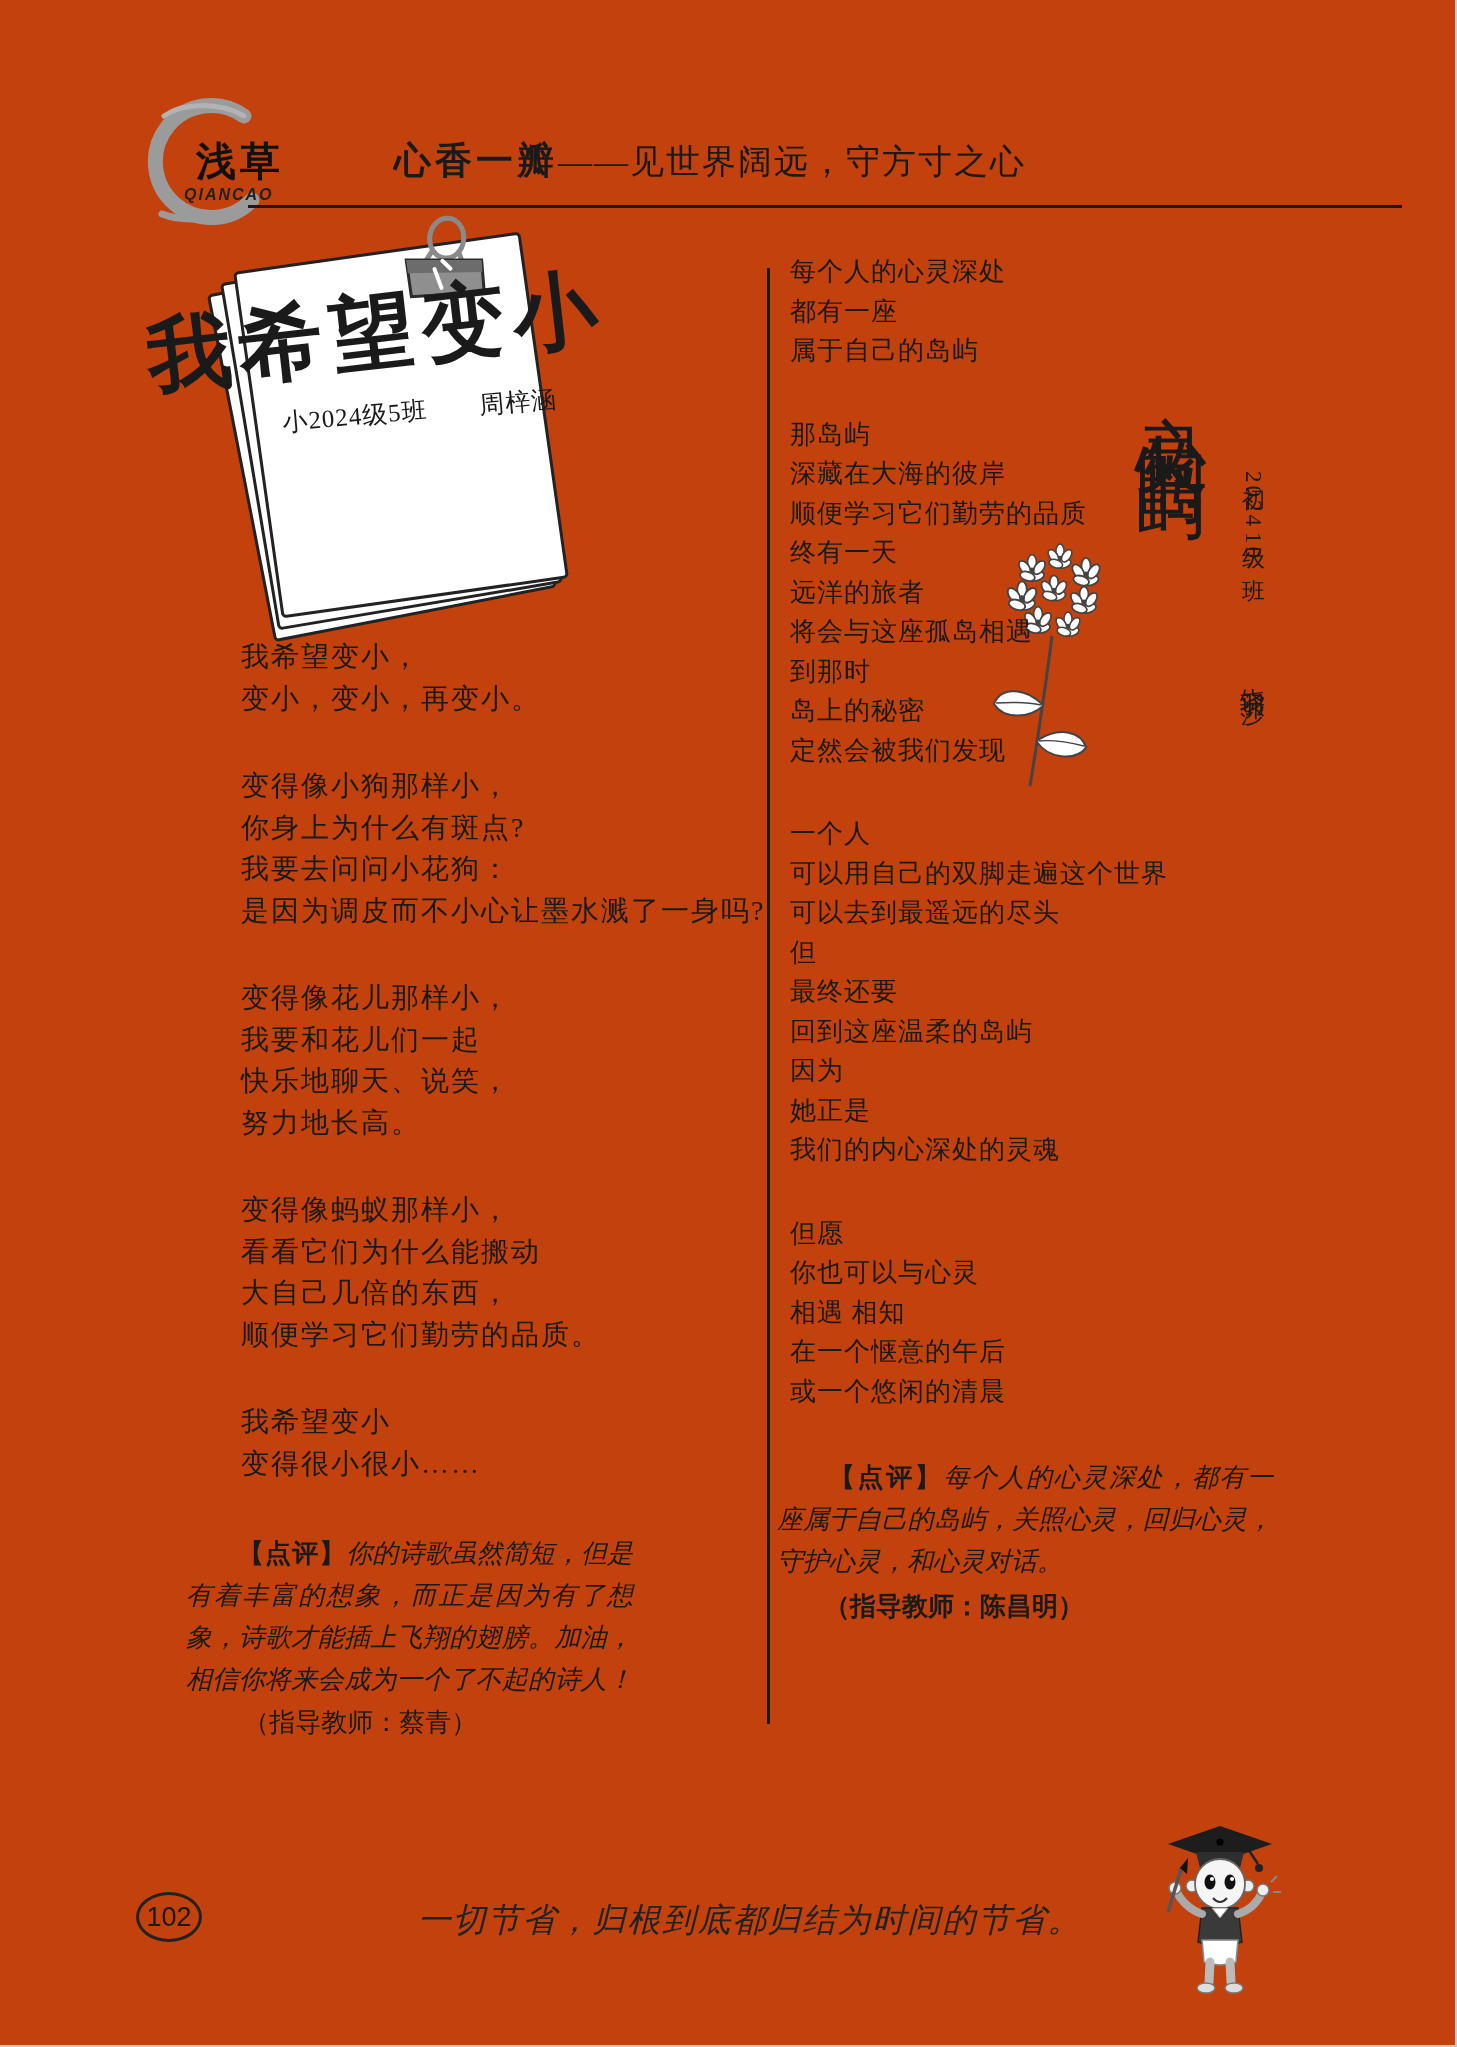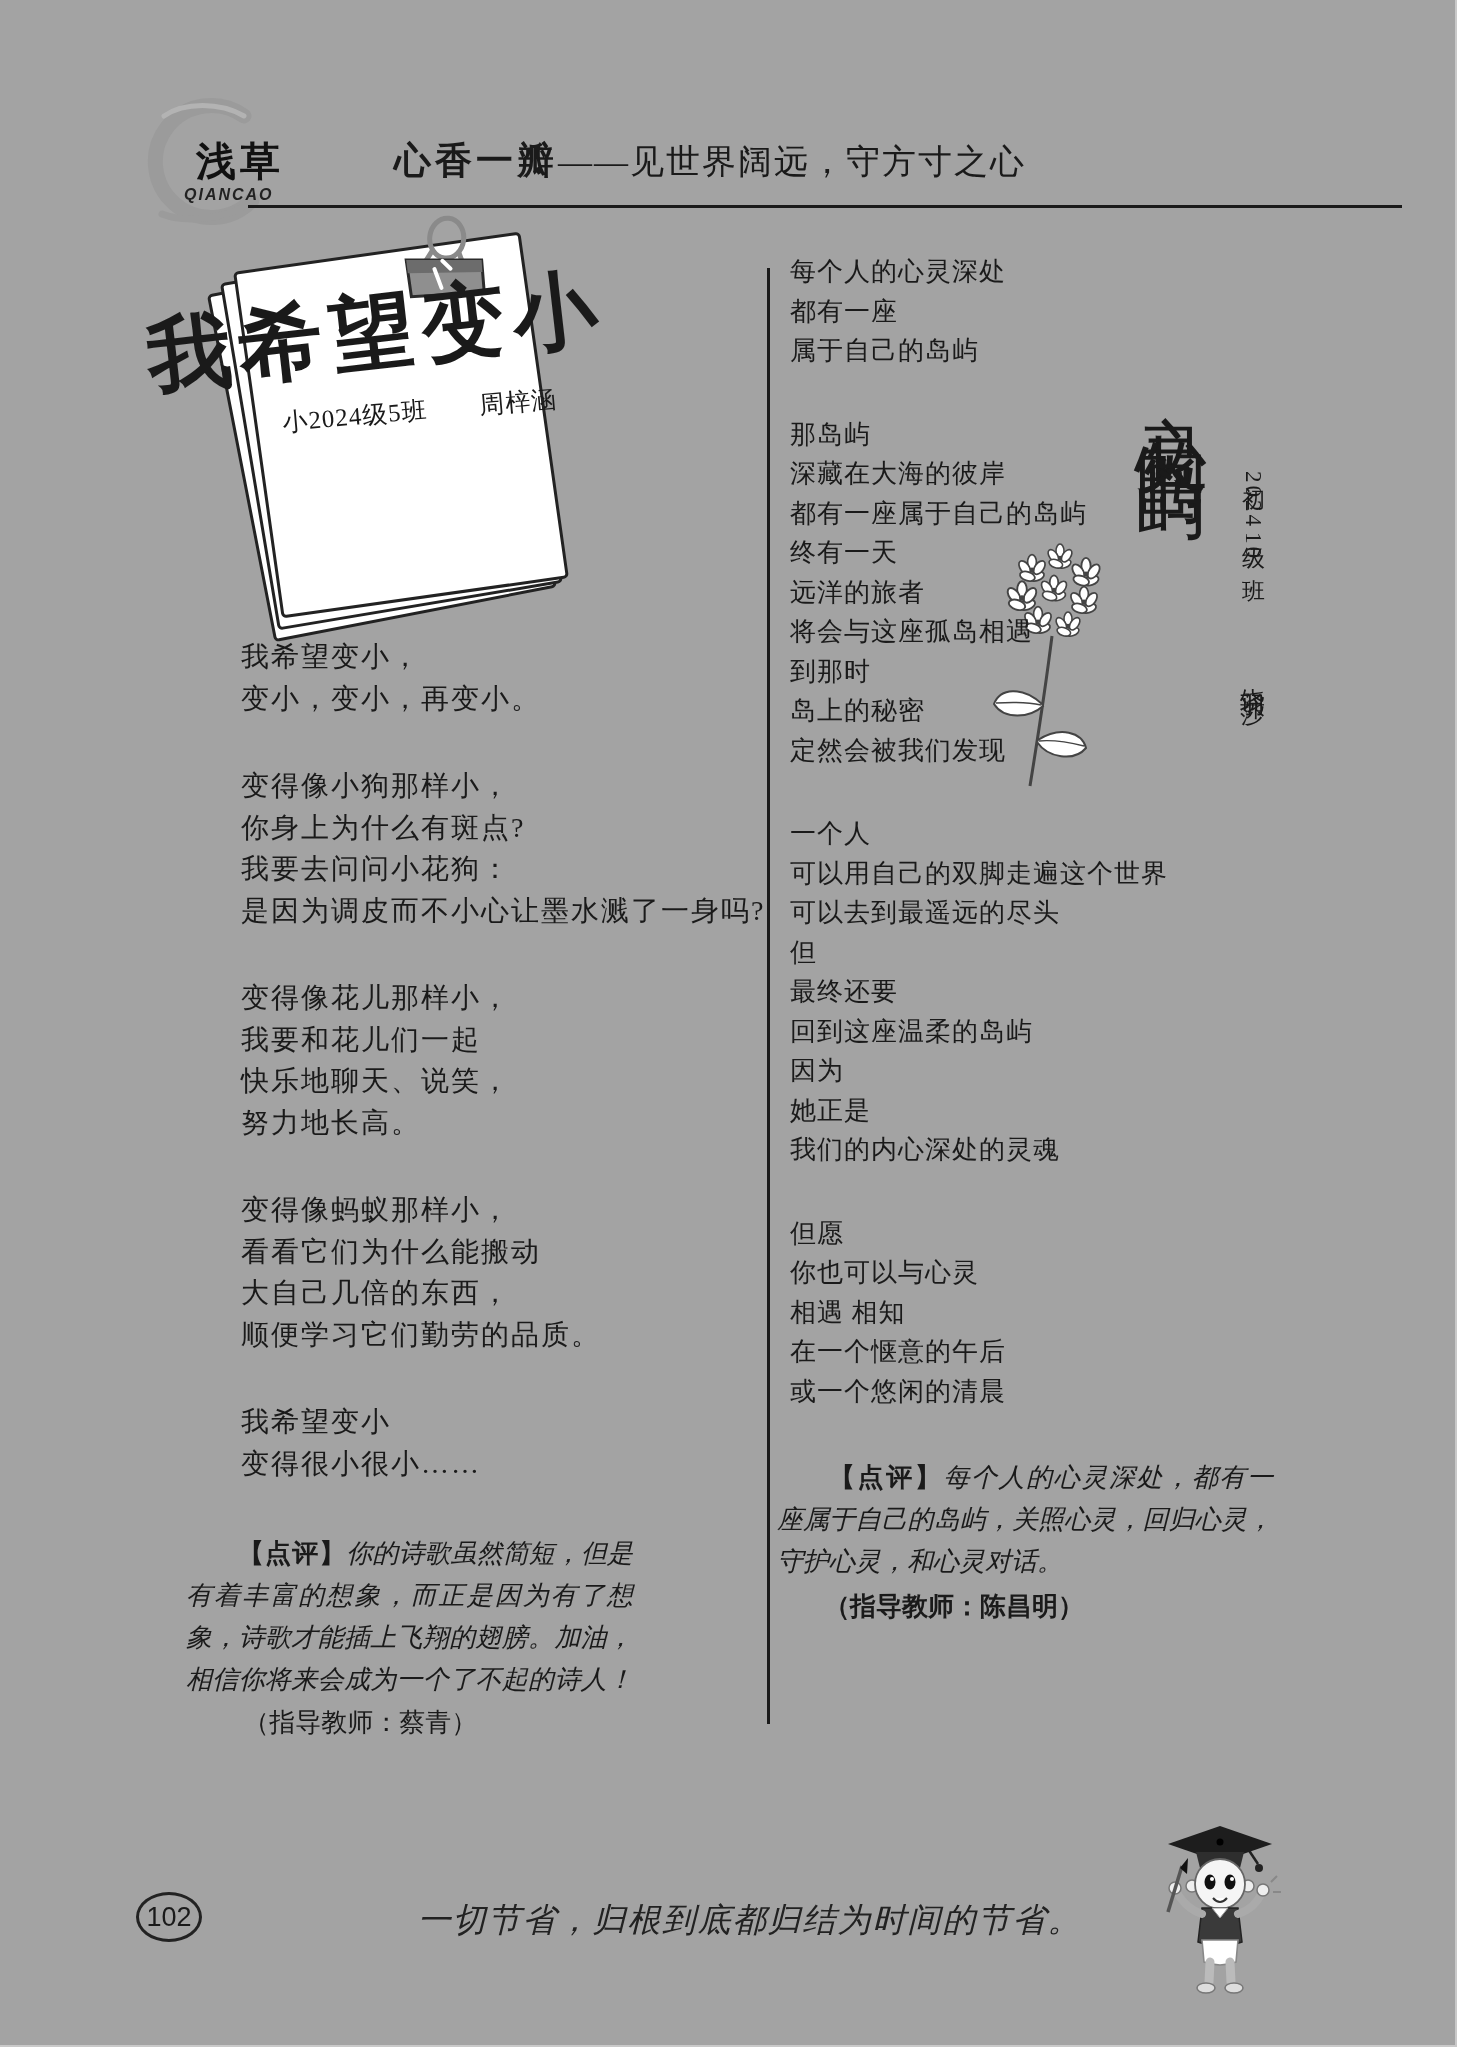--- a/index.html
+++ b/index.html
@@ -1,18 +1,18 @@
 <!DOCTYPE html>
 <html><head>
 <meta charset="utf-8">
 <style>
   html,body { margin:0; padding:0; background:#e9e9e9; }
   .page {
     position:relative; width:1457px; height:2047px; margin:0 auto;
-    background:#a3a3a3; overflow:hidden; color:#1a1a1a;
+    background:#c2410c; overflow:hidden; color:#1a1a1a;
     font-family:"Liberation Serif", serif;
     box-shadow: inset -2px -2px 0 #c9c9c9;
   }
 
   
   .logo { position:absolute; left:92px; top:96px; width:215px; height:132px; }
   .logo svg { position:absolute; left:0; top:0; }
   .logo-cn { position:absolute; left:104px; top:38px; font-size:40px; font-weight:bold;
              letter-spacing:4px; font-family:"Liberation Sans", sans-serif; color:#111; }
   .logo-en { position:absolute; left:92px; top:90px; font-size:16px; font-style:italic;
@@ -156,21 +156,21 @@
 
   <div class="divider"></div>
 
   <div class="poem poem-right">
       <div class="poem-line">每个人的心灵深处</div>
       <div class="poem-line">都有一座</div>
       <div class="poem-line">属于自己的岛屿</div>
       <div class="poem-line stanza-gap"></div>
       <div class="poem-line">那岛屿</div>
       <div class="poem-line">深藏在大海的彼岸</div>
-      <div class="poem-line">都有一座属于自己的岛屿</div>
+      <div class="poem-line">顺便学习它们勤劳的品质</div>
       <div class="poem-line">终有一天</div>
       <div class="poem-line">远洋的旅者</div>
       <div class="poem-line">将会与这座孤岛相遇</div>
       <div class="poem-line">到那时</div>
       <div class="poem-line">岛上的秘密</div>
       <div class="poem-line">定然会被我们发现</div>
       <div class="poem-line stanza-gap"></div>
       <div class="poem-line">一个人</div>
       <div class="poem-line">可以用自己的双脚走遍这个世界</div>
       <div class="poem-line">可以去到最遥远的尽头</div>

